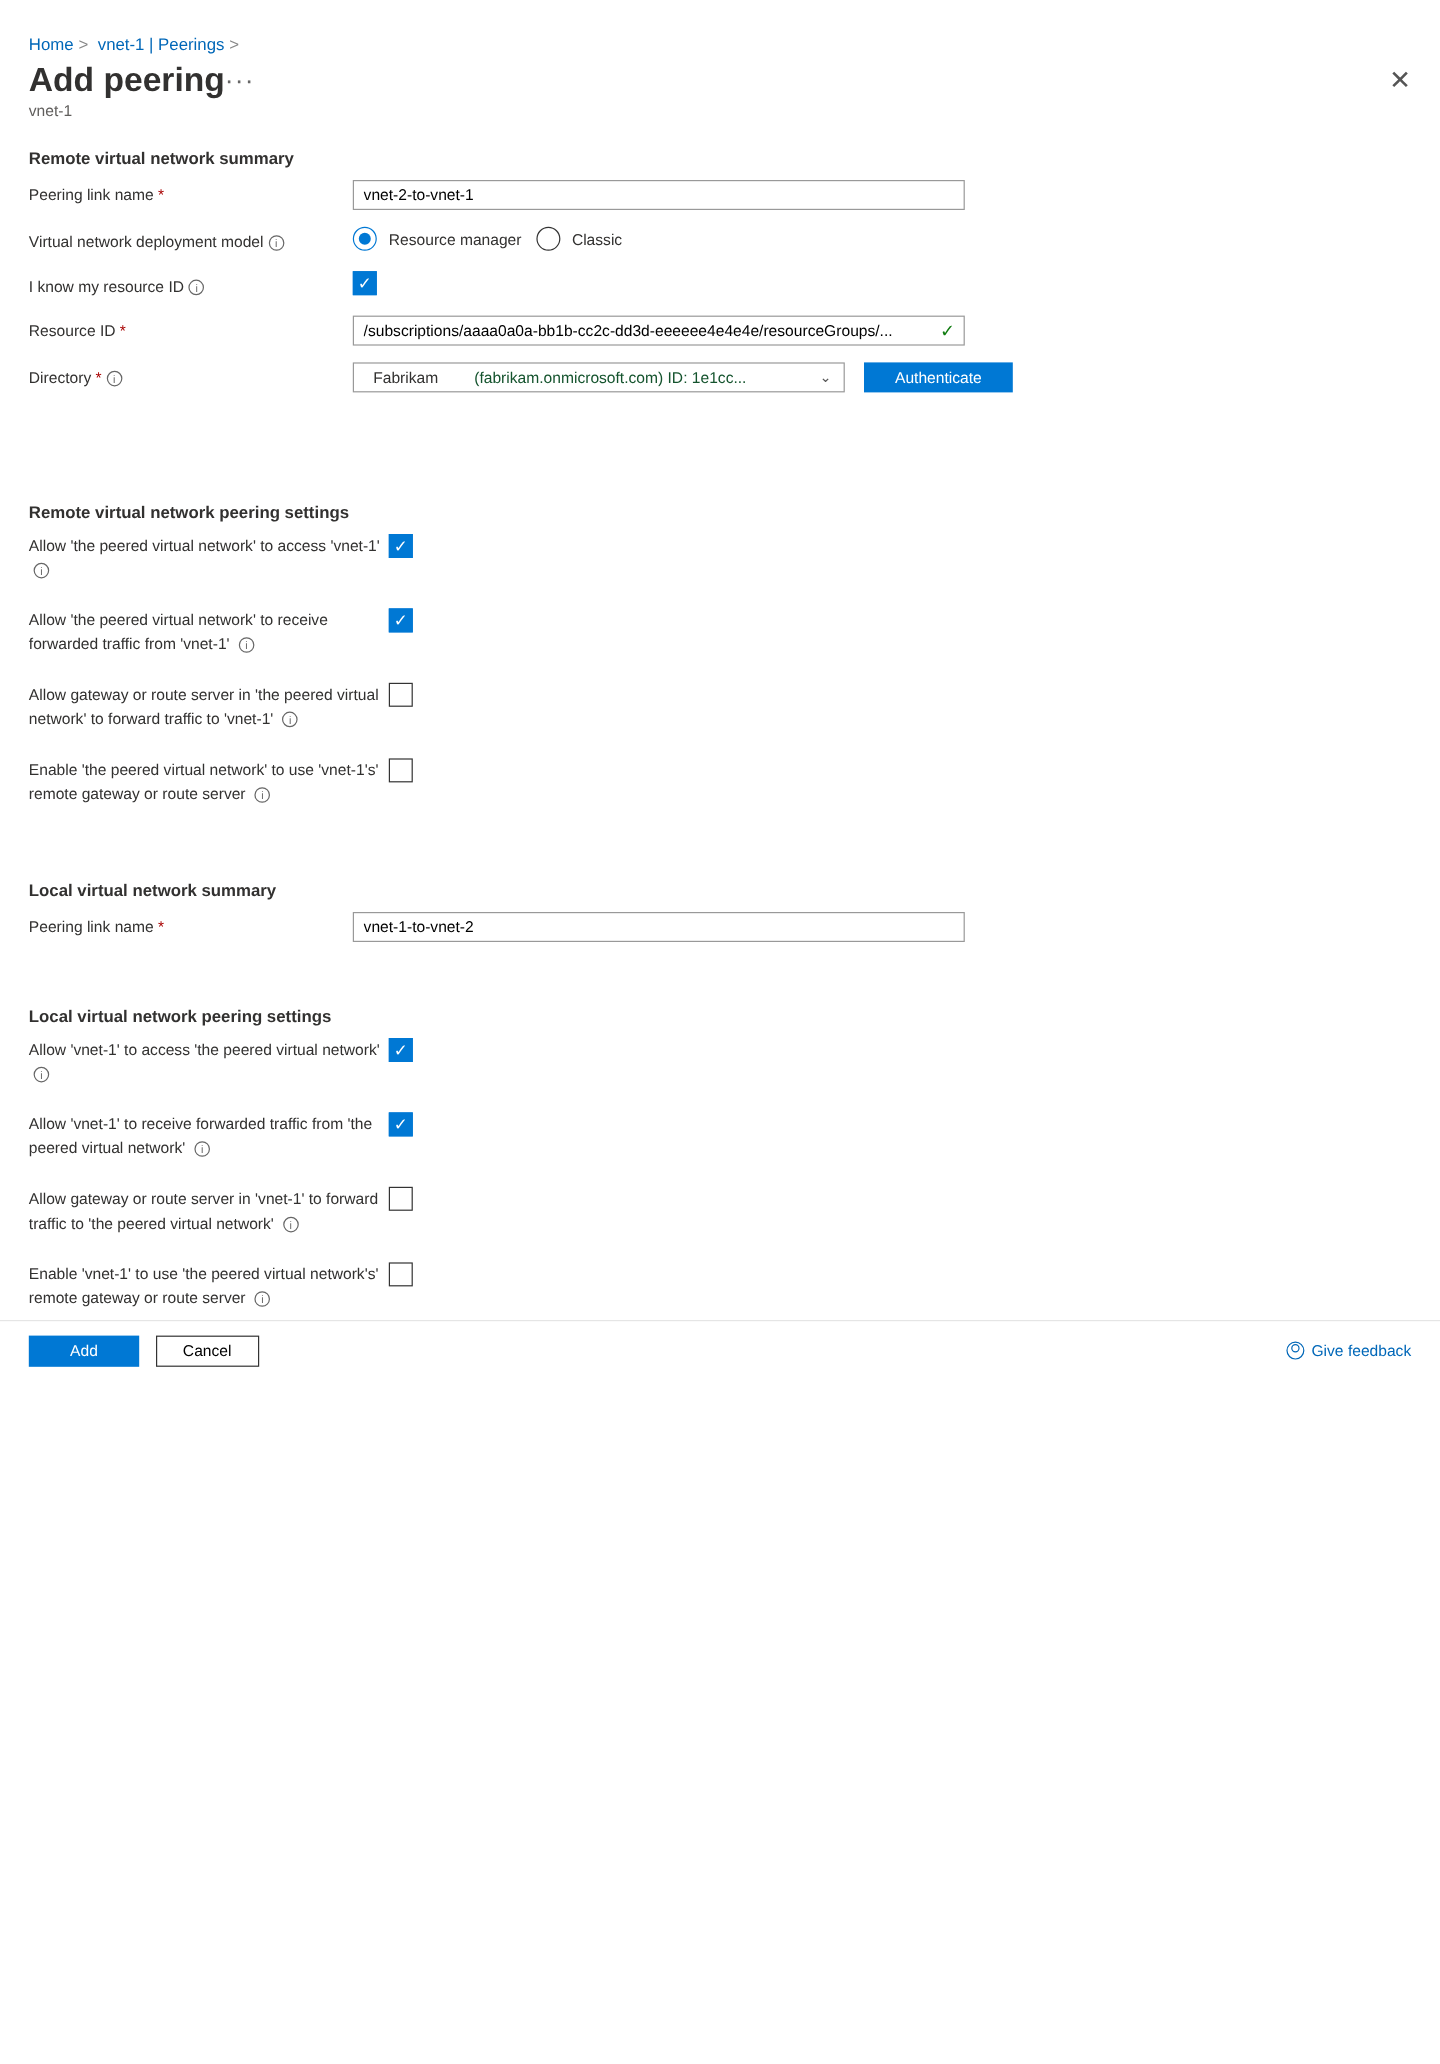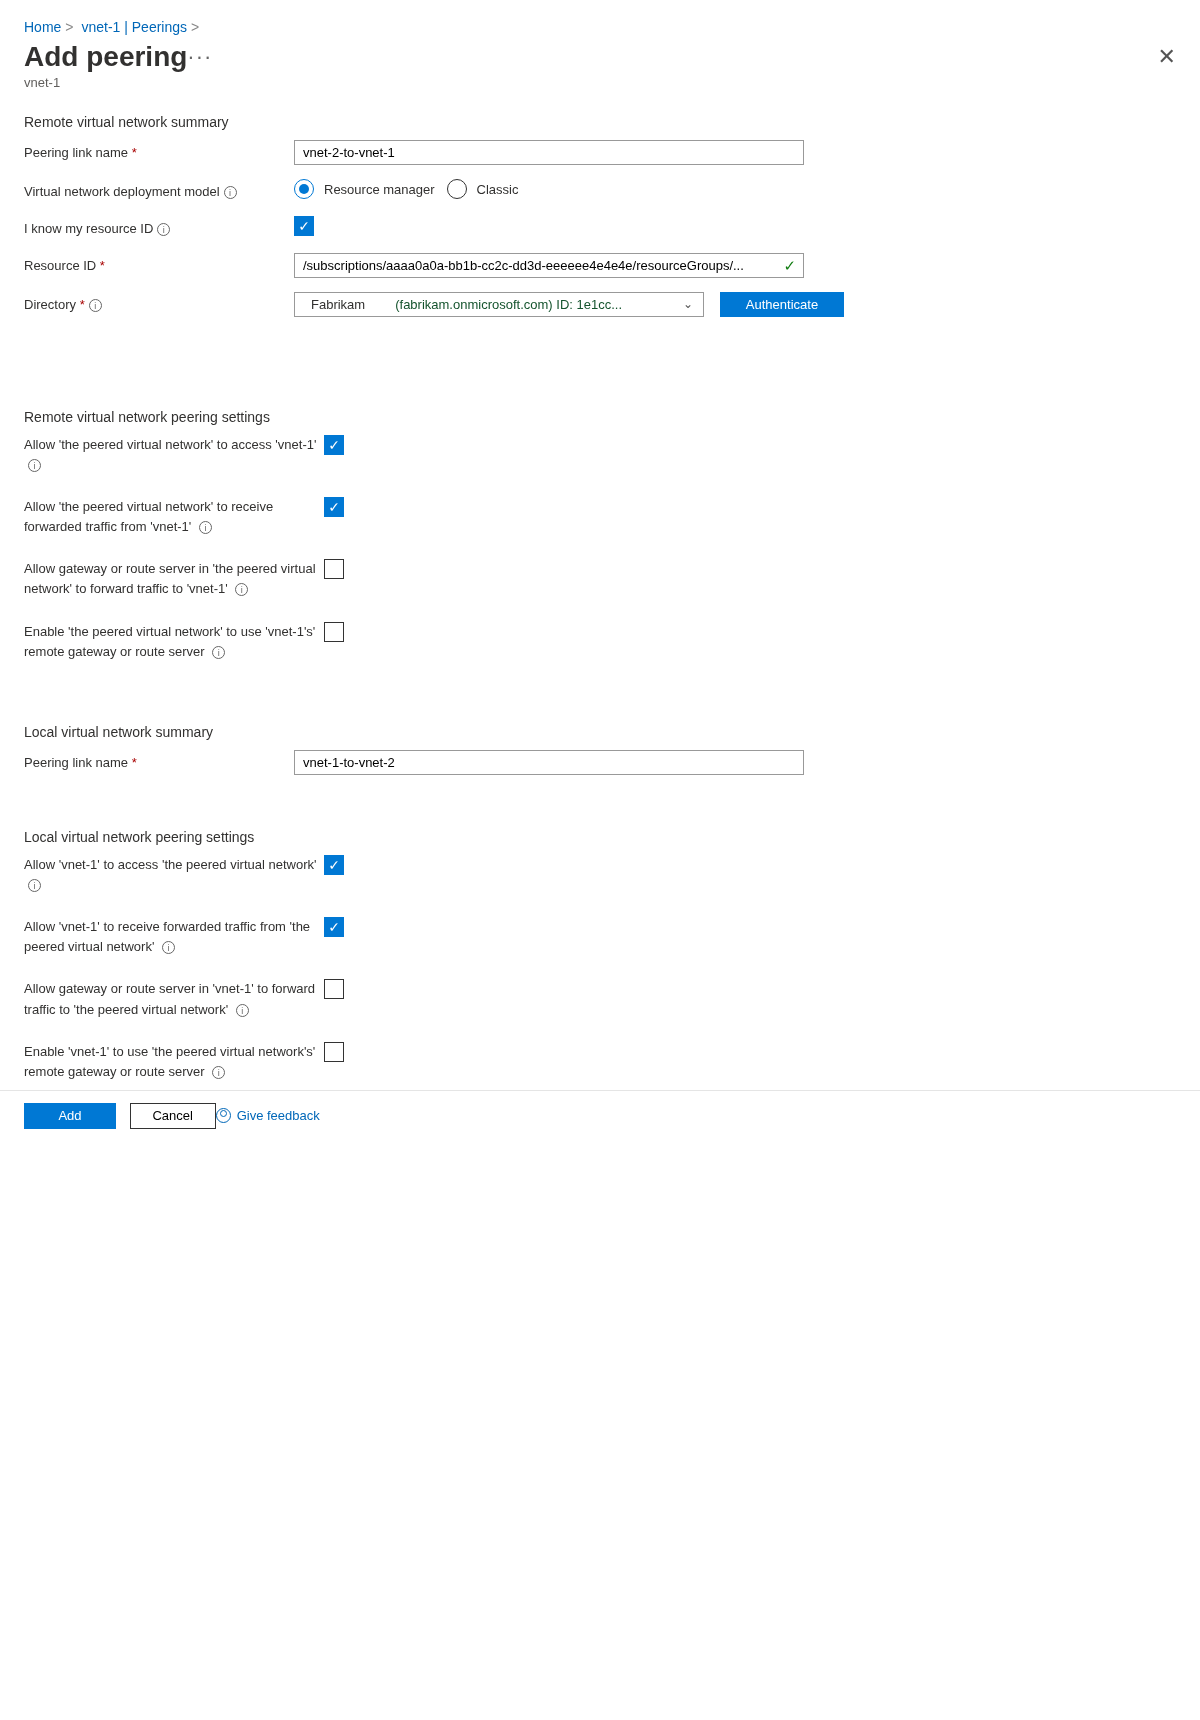--- a/index.html
+++ b/index.html
@@ -5,34 +5,34 @@
   :root{
     --link:#0067b8;
     --red:#a80000;
     --text:#323130;
     --muted:#605e5c;
     --border:#999;
     --primary:#0078d4;
   }
   *{box-sizing:border-box;font-family:"Segoe UI",Arial,sans-serif}
   body{margin:0;color:var(--text);font-size:13px;width:1200px}
-  .page{padding:19px 24px 0 24px}
+  .page{padding:29px 24px 0 24px}
 
   .breadcrumb{font-size:14px;color:#888;margin-bottom:6px}
   .breadcrumb a{color:var(--link);text-decoration:none}
   .breadcrumb .sep{margin:0 4px;color:#888}
 
   .header{display:flex;align-items:center;justify-content:space-between}
   .title-wrap{display:flex;align-items:center;}
   h1{font-size:28px;font-weight:600;margin:0}
   .dots{font-size:22px;color:#666;letter-spacing:1px;cursor:pointer;line-height:1}
   .close-x{font-size:22px;color:#555;cursor:pointer;font-weight:300}
   .subtitle{font-size:13px;color:var(--muted);margin-top:2px;margin-bottom:24px}
 
-  h2{font-size:14px;font-weight:400;margin:18px 0 10px 0}
+  h2{font-size:14px;font-weight:700;margin:18px 0 10px 0}
 
   .row{display:flex;align-items:flex-start;margin-bottom:14px}
   .label-col{width:270px;flex:0 0 270px;padding-top:4px;line-height:1.45}
   .req::after{content:" *";color:var(--red)}
   .info-icon{display:inline-block;width:13px;height:13px;border:1px solid #666;border-radius:50%;font-size:9px;line-height:12px;text-align:center;color:#666;margin-left:4px;vertical-align:middle}
   .info-icon::before{content:"i"}
 
   .ctrl-col{flex:0 0 auto}
   input[type=text].field{width:510px;height:25px;border:1px solid var(--border);padding:3px 8px;font-size:13px}
   .field.with-check{padding-right:28px}
@@ -57,21 +57,21 @@
   .auth-btn{background:var(--primary);color:#fff;border:none;height:25px;width:124px;font-size:13px;cursor:pointer}
 
   .opt-row{display:flex;align-items:flex-start;margin-bottom:22px}
   .opt-label{width:300px;flex:0 0 300px;line-height:1.55}
   .opt-cb{flex:0 0 auto}
 
   .spacer-lg{height:60px}
   .section-gap{height:22px}
 
   hr.footline{border:none;border-top:1px solid #e5e5e5;margin:0}
-  .footer{display:flex;align-items:center;padding:12px 24px}
+  .footer{display:flex;align-items:center;justify-content:space-between;padding:12px 24px}
   .btn-primary{background:var(--primary);color:#fff;border:none;height:26px;width:92px;font-size:13px;cursor:pointer}
   .btn-secondary{background:#fff;border:1px solid #333;height:26px;width:86px;font-size:13px;cursor:pointer;margin-left:10px}
   .feedback{color:var(--link);font-size:13px;cursor:pointer;display:flex;align-items:center;gap:6px}
   .person-icon{width:15px;height:15px;border:1.5px solid var(--link);border-radius:50%;position:relative}
   .person-icon::before{content:"";position:absolute;width:5px;height:5px;border:1.5px solid var(--link);border-radius:50%;left:3px;top:1px}
 </style>
 </head>
 <body>
 
 <div class="page">

